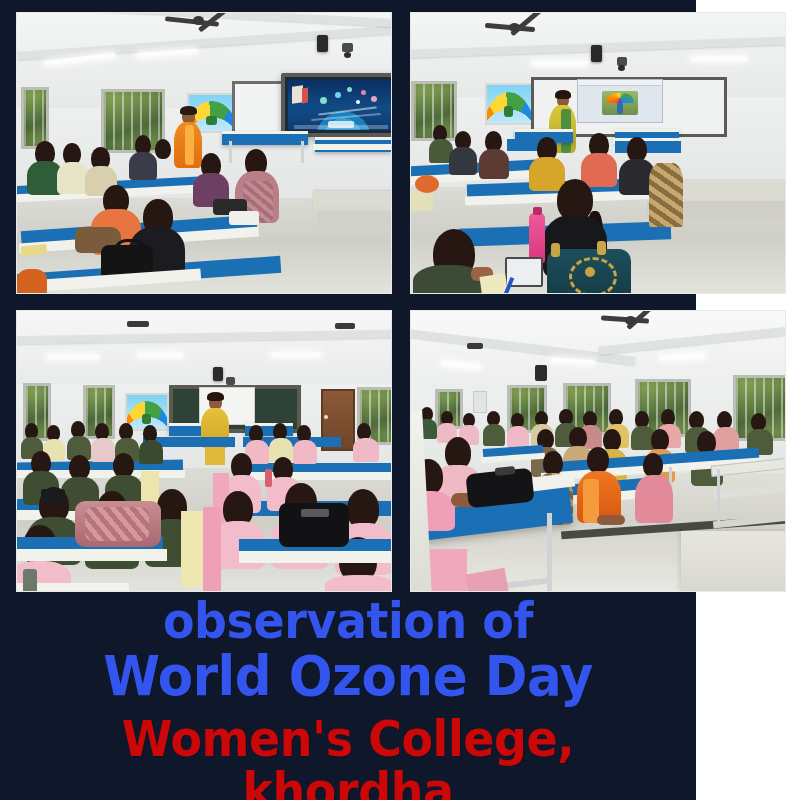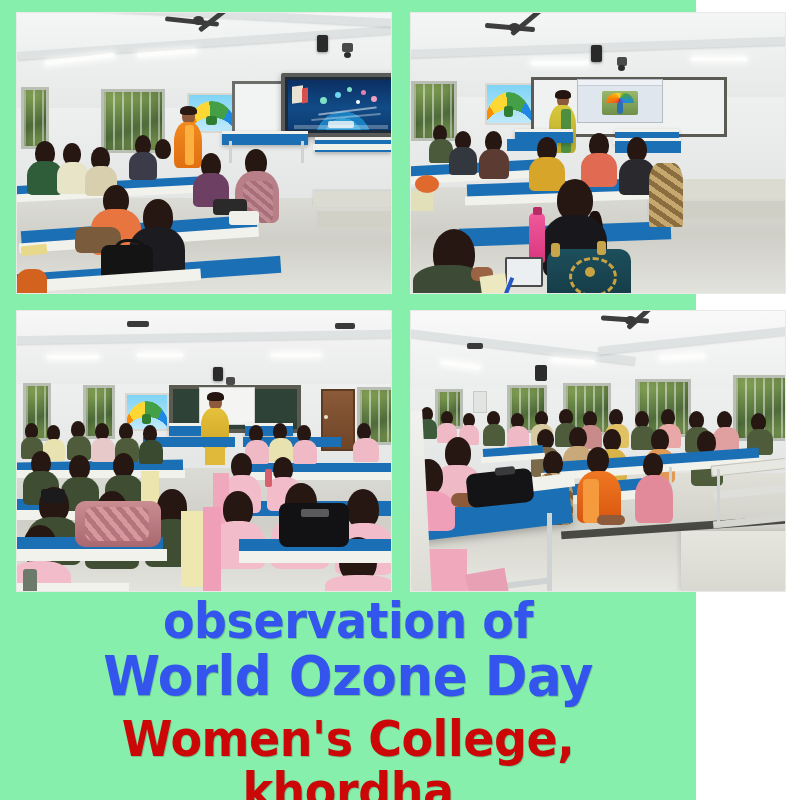--- a/index.html
+++ b/index.html
@@ -6,21 +6,21 @@
   html,body{margin:0;padding:0;}
   body{
     width:800px;height:800px;
     background:#ffffff;
     font-family:"Liberation Sans","DejaVu Sans",sans-serif;
     overflow:hidden;
   }
   .poster{
     position:relative;
     width:696px;height:800px;
-    background:#86efac;
+    background:#0f172a;
     box-sizing:border-box;
   }
 
   
   .photo-grid{
     position:absolute;
     left:16px; top:12px;
     width:770px; height:580px;
   }
   .photo{

